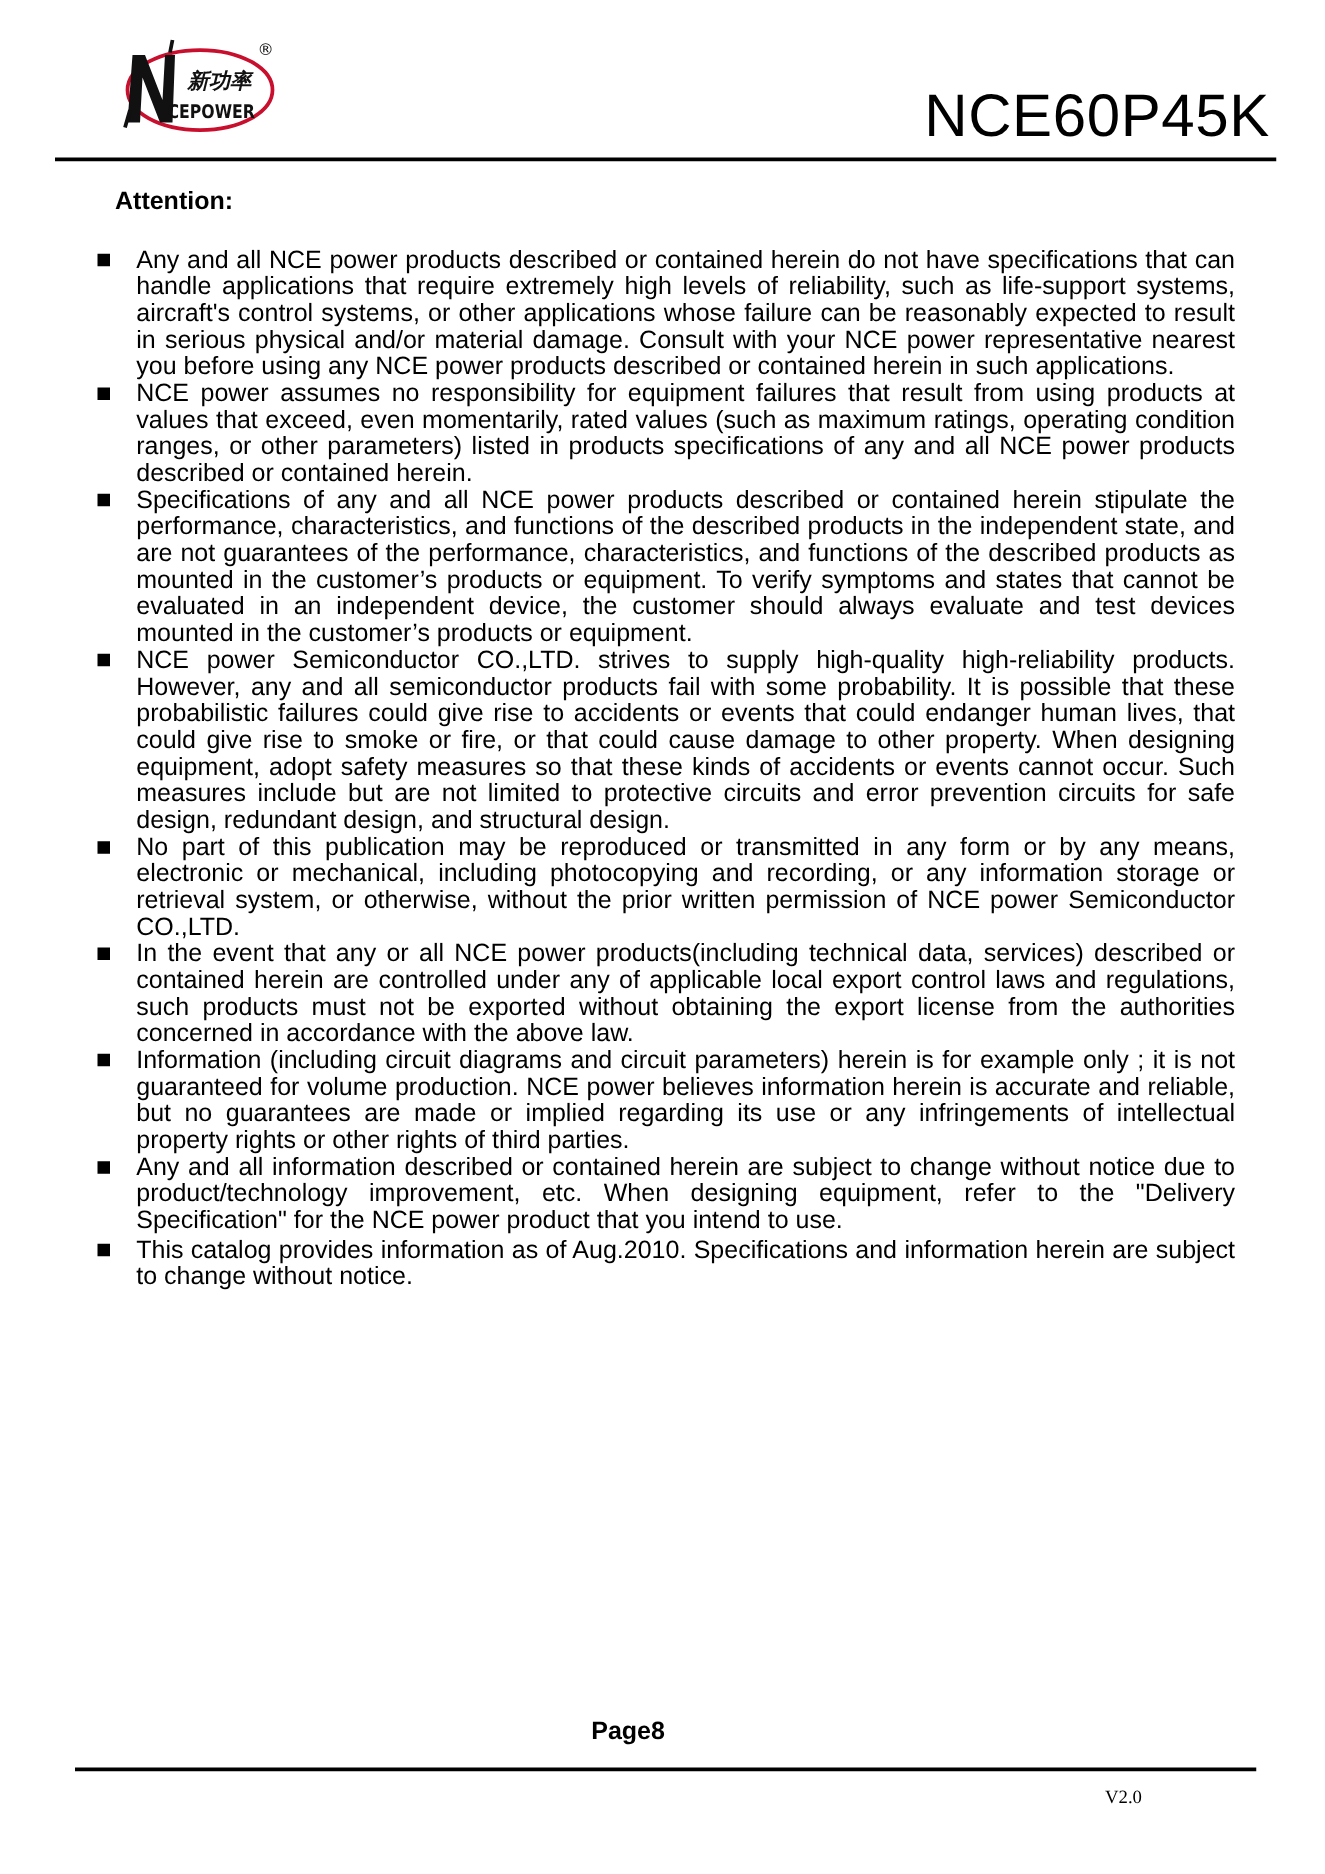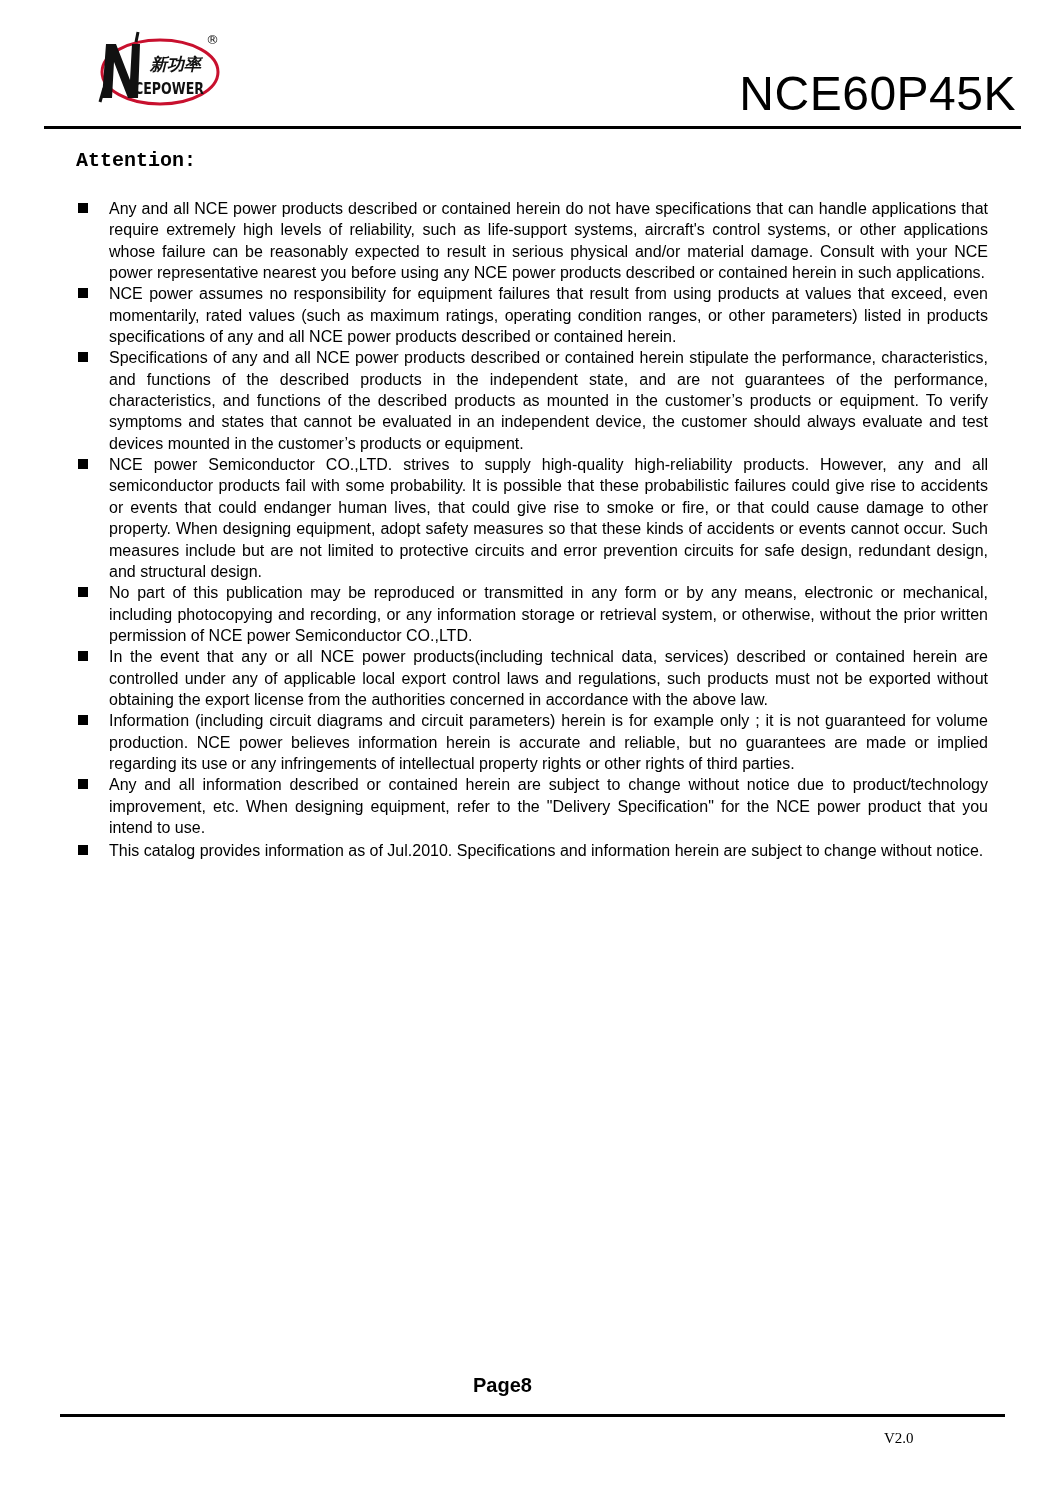--- a/index.html
+++ b/index.html
@@ -1,23 +1,23 @@
 <!DOCTYPE html>
 <html><head>
 <meta charset="utf-8">
 <style>
   html, body { margin: 0; padding: 0; background: #ffffff; }
   body { width: 1060px; height: 1499px; position: relative; overflow: hidden;
          font-family: "Liberation Sans", sans-serif; color: #000; }
   .logo { position: absolute; left: 92px; top: 28px; width: 130px; height: 80px; }
   .part-no { position: absolute; right: 44px; top: 72px; font-size: 48px; line-height: 44px; letter-spacing: 0.5px; }
   .top-rule { position: absolute; left: 44px; top: 126px; width: 977px; height: 3px; background: #000; }
-  .heading { position: absolute; left: 76px; top: 148px; font-size: 20px; font-weight: bold; line-height: 26px; font-family: Liberation Mono, monospace; }
+  .heading { position: absolute; left: 92px; top: 148px; font-size: 20px; font-weight: bold; line-height: 26px; }
   .list { position: absolute; left: 78px; top: 198px; width: 910px; margin: 0; padding: 0; list-style: none; }
-  .item { position: relative; padding-left: 31px; font-size: 16px; line-height: 21.35px; text-align: justify; }
+  .item { position: relative; padding-left: 31px; font-size: 20px; line-height: 21.35px; text-align: justify; }
   .item .bullet { position: absolute; left: 0; top: 5px; width: 10px; height: 10px; background: #000; }
   .item.last { margin-top: 2px; }
   .bottom-rule { position: absolute; left: 60px; top: 1414px; width: 945px; height: 3px; background: #000; }
   .page { position: absolute; left: 473px; top: 1374px; font-size: 20px; font-weight: bold; text-align: center; }
   .ver { position: absolute; left: 884px; top: 1430px; font-size: 15px; font-family: Liberation Serif, serif; }
 </style>
 </head>
 <body>
 
 <div class="logo">
@@ -39,18 +39,18 @@
 
 <ul class="list">
   <li class="item"><span class="bullet"></span><span>Any and all NCE power products described or contained herein do not have specifications that can handle applications that require extremely high levels of reliability, such as life-support systems, aircraft's control systems, or other applications whose failure can be reasonably expected to result in serious physical and/or material damage. Consult with your NCE power representative nearest you before using any NCE power products described or contained herein in such applications.</span></li>
   <li class="item"><span class="bullet"></span><span>NCE power assumes no responsibility for equipment failures that result from using products at values that exceed, even momentarily, rated values (such as maximum ratings, operating condition ranges, or other parameters) listed in products specifications of any and all NCE power products described or contained herein.</span></li>
   <li class="item"><span class="bullet"></span><span>Specifications of any and all NCE power products described or contained herein stipulate the performance, characteristics, and functions of the described products in the independent state, and are not guarantees of the performance, characteristics, and functions of the described products as mounted in the customer’s products or equipment. To verify symptoms and states that cannot be evaluated in an independent device, the customer should always evaluate and test devices mounted in the customer’s products or equipment.</span></li>
   <li class="item"><span class="bullet"></span><span>NCE power Semiconductor CO.,LTD. strives to supply high-quality high-reliability products. However, any and all semiconductor products fail with some probability. It is possible that these probabilistic failures could give rise to accidents or events that could endanger human lives, that could give rise to smoke or fire, or that could cause damage to other property. When designing equipment, adopt safety measures so that these kinds of accidents or events cannot occur. Such measures include but are not limited to protective circuits and error prevention circuits for safe design, redundant design, and structural design.</span></li>
   <li class="item"><span class="bullet"></span><span>No part of this publication may be reproduced or transmitted in any form or by any means, electronic or mechanical, including photocopying and recording, or any information storage or retrieval system, or otherwise, without the prior written permission of NCE power Semiconductor CO.,LTD.</span></li>
   <li class="item"><span class="bullet"></span><span>In the event that any or all NCE power products(including technical data, services) described or contained herein are controlled under any of applicable local export control laws and regulations, such products must not be exported without obtaining the export license from the authorities concerned in accordance with the above law.</span></li>
   <li class="item"><span class="bullet"></span><span>Information (including circuit diagrams and circuit parameters) herein is for example only ; it is not guaranteed for volume production. NCE power believes information herein is accurate and reliable, but no guarantees are made or implied regarding its use or any infringements of intellectual property rights or other rights of third parties.</span></li>
   <li class="item"><span class="bullet"></span><span>Any and all information described or contained herein are subject to change without notice due to product/technology improvement, etc. When designing equipment, refer to the "Delivery Specification" for the NCE power product that you intend to use.</span></li>
-  <li class="item last"><span class="bullet"></span><span>This catalog provides information as of Jul.2010. Specifications and information herein are subject to change without notice.</span></li>
+  <li class="item last"><span class="bullet"></span><span>This catalog provides information as of Aug.2010. Specifications and information herein are subject to change without notice.</span></li>
 </ul>
 
 <div class="bottom-rule"></div>
 <div class="page">Page8</div>
 <div class="ver">V2.0</div>
 
 </body></html>

